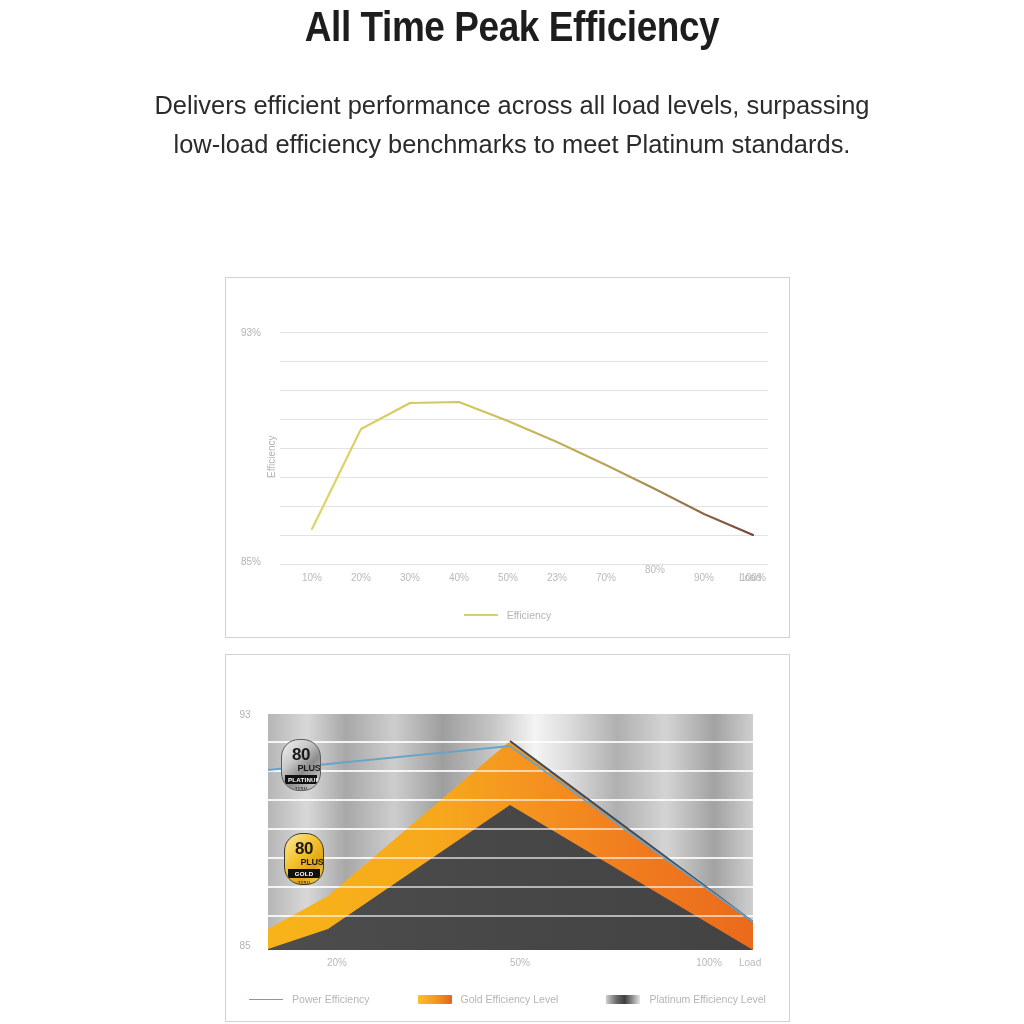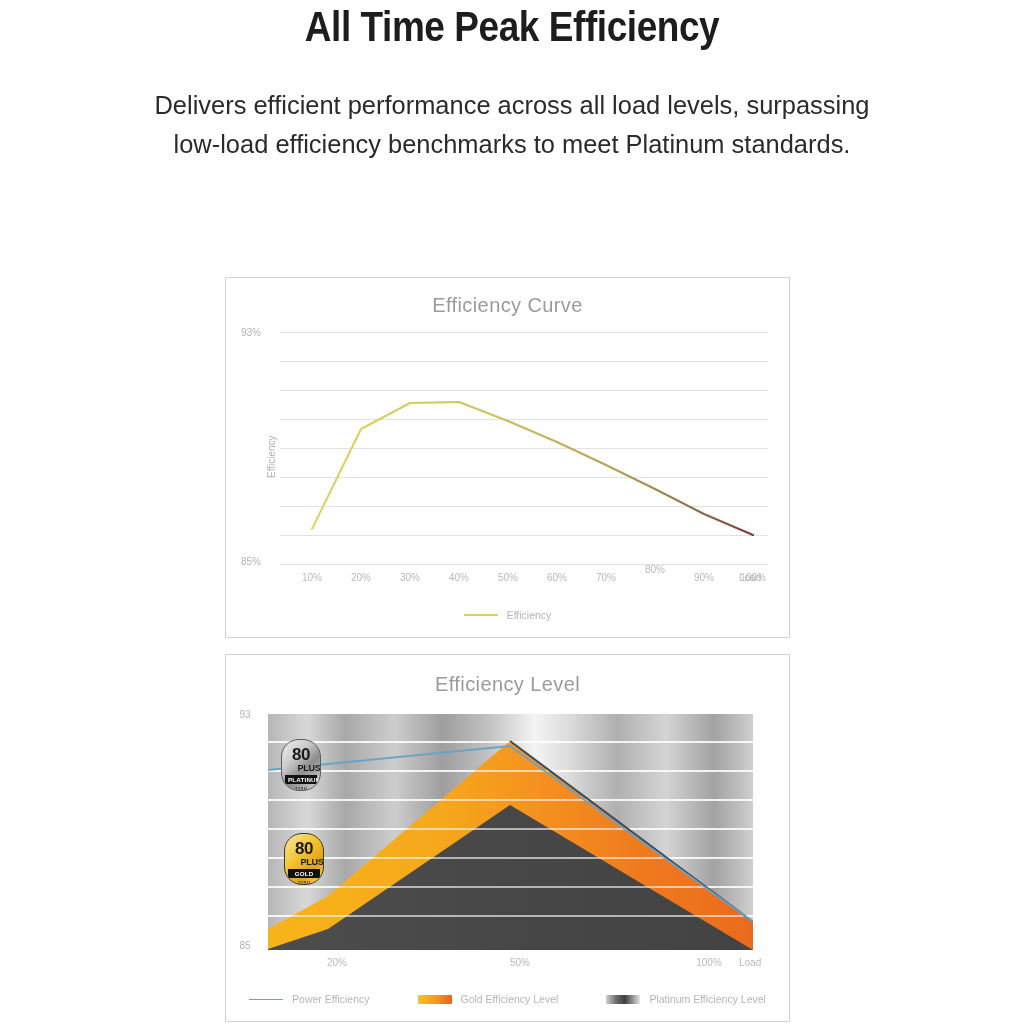--- a/index.html
+++ b/index.html
@@ -126,21 +126,20 @@
 </head>
 <body>
 
 <div class="page">
 
   <h1 class="hero-title">All Time Peak Efficiency</h1>
   <p class="hero-sub">Delivers efficient performance across all load levels, surpassing low-load efficiency benchmarks to meet Platinum standards.</p>
 
   <div class="panel" id="panel-efficiency-curve">
 
-    <div class="chart-title">Efficiency Curve</div>
 
     <div class="yaxis-title" style="left:40px; top:200px;">Efficiency</div>
 
     <div class="ytick" style="left:4px; top:49px;">93%</div>
     <div class="ytick" style="left:4px; top:278px;">85%</div>
 
     <svg class="svgwrap" style="left:54px; top:48px;" width="488" height="242" viewBox="0 0 488 242">
 
       <g stroke="#e2e2e2" stroke-width="1">
         <line x1="0" y1="6.5" x2="488" y2="6.5"></line>
@@ -164,38 +163,37 @@
         </linearGradient>
       </defs>
       <polyline points="32,203 81,103 130,77 179,76 228,95 277,116 326,139 375,163 424,188 473,209" fill="none" stroke="url(#curveGrad)" stroke-width="2.1" stroke-linejoin="round" stroke-linecap="round"></polyline>
     </svg>
 
     <div class="xtick" style="left:61px;  top:294px;">10%</div>
     <div class="xtick" style="left:110px; top:294px;">20%</div>
     <div class="xtick" style="left:159px; top:294px;">30%</div>
     <div class="xtick" style="left:208px; top:294px;">40%</div>
     <div class="xtick" style="left:257px; top:294px;">50%</div>
-    <div class="xtick" style="left:306px; top:294px;">60%</div>
+    <div class="xtick" style="left:306px; top:294px;">23%</div>
     <div class="xtick" style="left:355px; top:294px;">70%</div>
     <div class="xtick" style="left:404px; top:286px;">80%</div>
     <div class="xtick" style="left:453px; top:294px;">90%</div>
     <div class="xtick" style="left:502px; top:294px;">100%</div>
     <div class="xtick" style="left:513px; top:294px; width:80px; text-align:left;">Load</div>
 
     <div class="legend" style="top:331px;">
       <div class="legend-item">
         <span class="legend-swatch-line"></span>
         <span class="legend-label">Efficiency</span>
       </div>
     </div>
   </div>
 
   <div class="panel" id="panel-efficiency-level">
 
-    <div class="chart-title">Efficiency Level</div>
 
     <div class="ytick" style="left:-2px; top:54px;">93</div>
     <div class="ytick" style="left:-2px; top:285px;">85</div>
 
     <svg class="svgwrap" style="left:42px; top:59px;" width="485" height="236" viewBox="0 0 485 236">
       <defs>
 
         <linearGradient id="silverBg" x1="0" y1="0" x2="1" y2="0">
           <stop offset="0%" stop-color="#b6b6b6"></stop>
           <stop offset="8%" stop-color="#d8d8d8"></stop>

